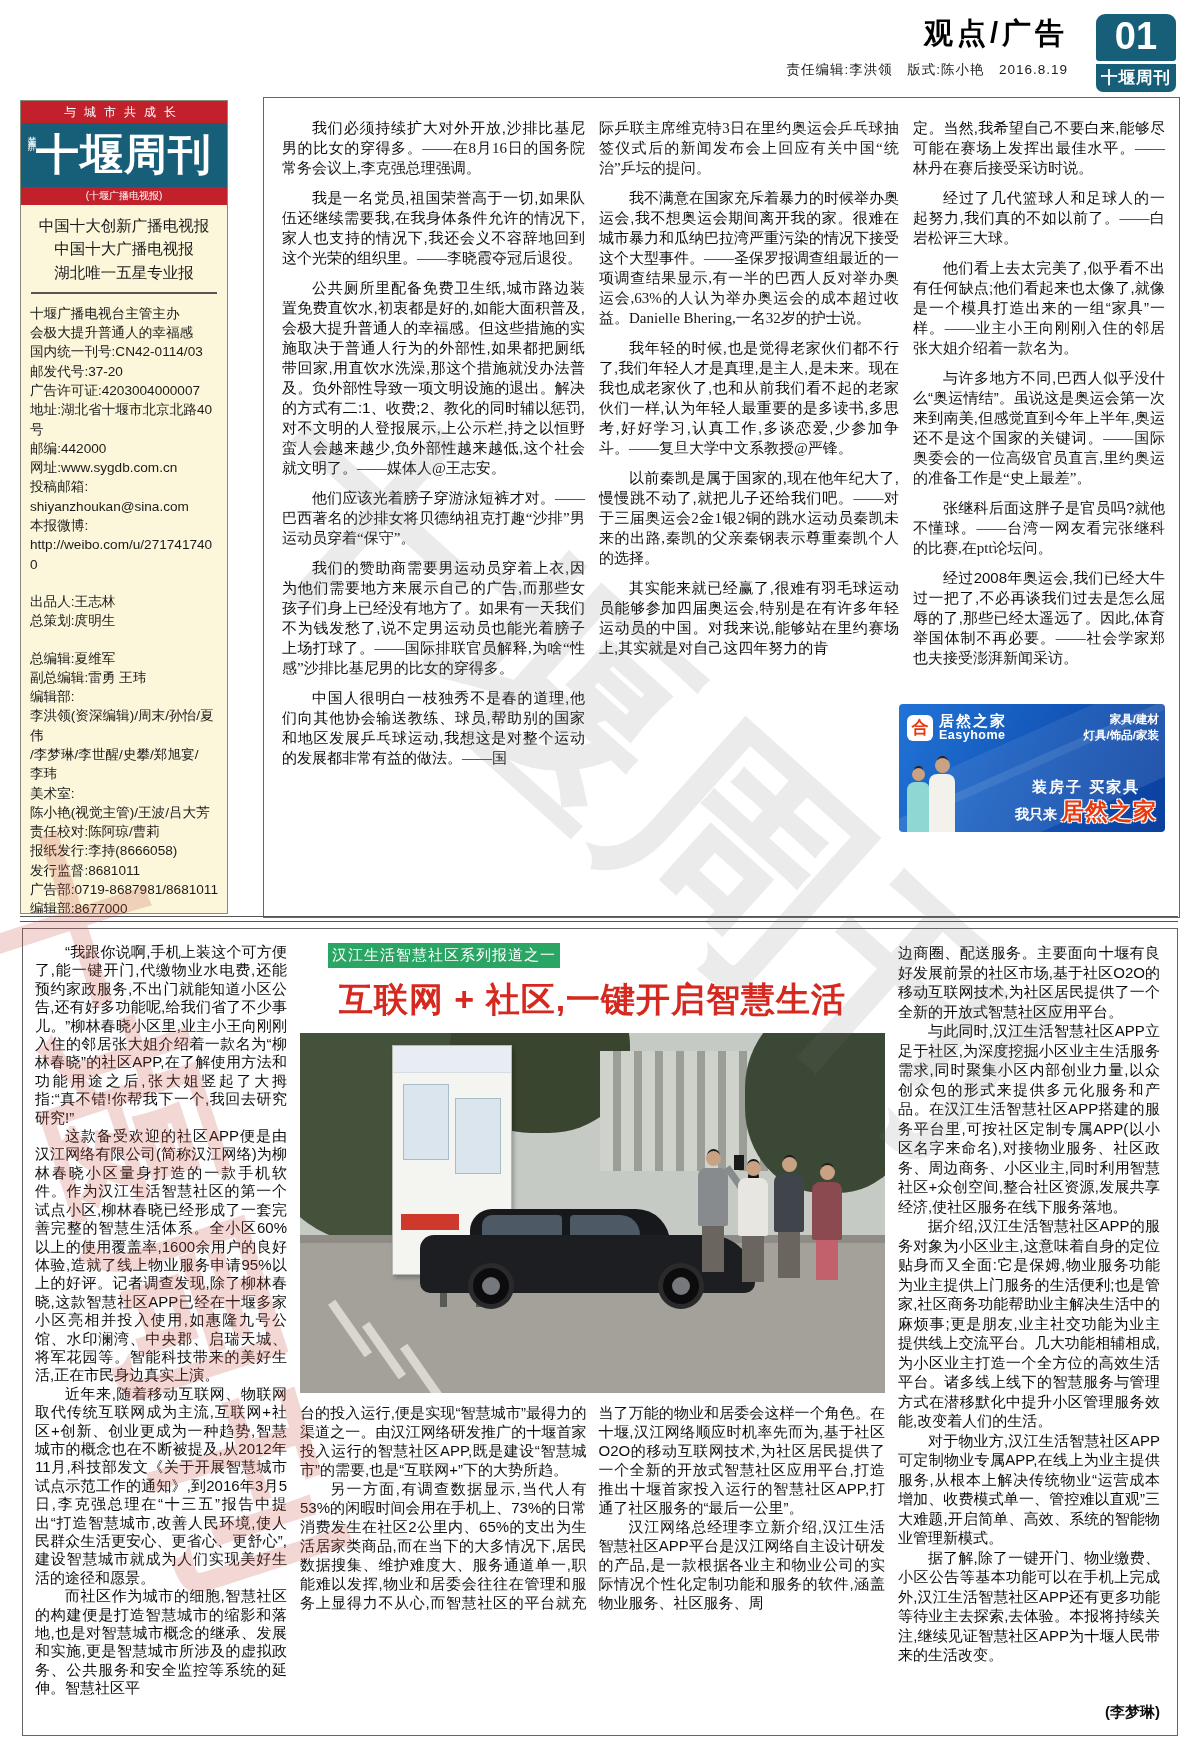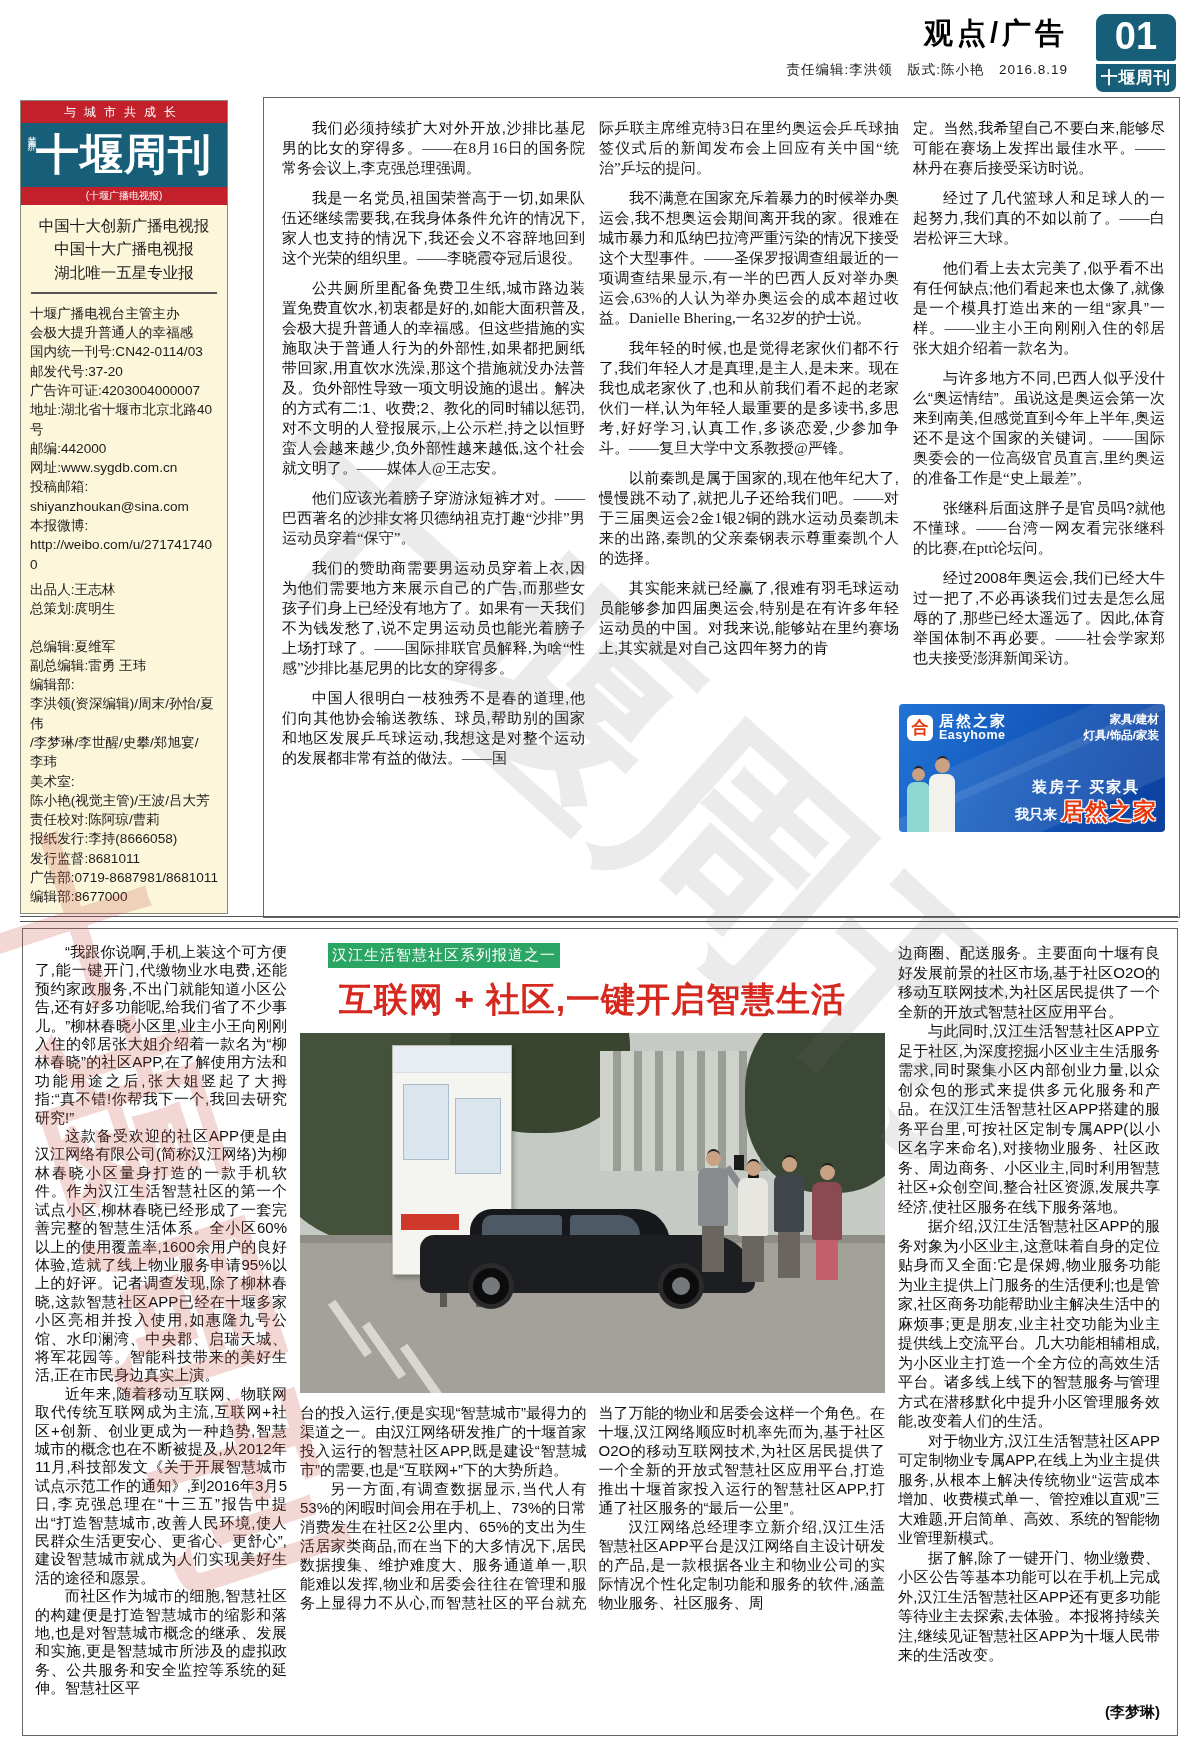--- a/index.html
+++ b/index.html
@@ -179,21 +179,21 @@
       <div class="sb-line">邮发代号:37-20</div>
       <div class="sb-line">广告许可证:4203004000007</div>
       <div class="sb-line">地址:湖北省十堰市北京北路40号</div>
       <div class="sb-line">邮编:442000</div>
       <div class="sb-line">网址:www.sygdb.com.cn</div>
       <div class="sb-line">投稿邮箱:</div>
       <div class="sb-line">shiyanzhoukan@sina.com</div>
       <div class="sb-line">本报微博:</div>
       <div class="sb-line">http://weibo.com/u/2717417400</div>
     </div>
-  <div class="sb-block" style="">
+  <div class="sb-block" style="margin-top:12px">
       <div class="sb-line">出品人:王志林</div>
       <div class="sb-line">总策划:庹明生</div>
     </div>
   <div class="sb-block" style="margin-top:12px">
       <div class="sb-line">总编辑:夏维军</div>
       <div class="sb-line">副总编辑:雷勇 王玮</div>
       <div class="sb-line">编辑部:</div>
       <div class="sb-line">李洪领(资深编辑)/周末/孙怡/夏伟</div>
       <div class="sb-line">/李梦琳/李世醒/史攀/郑旭宴/</div>
       <div class="sb-line">李玮</div>

